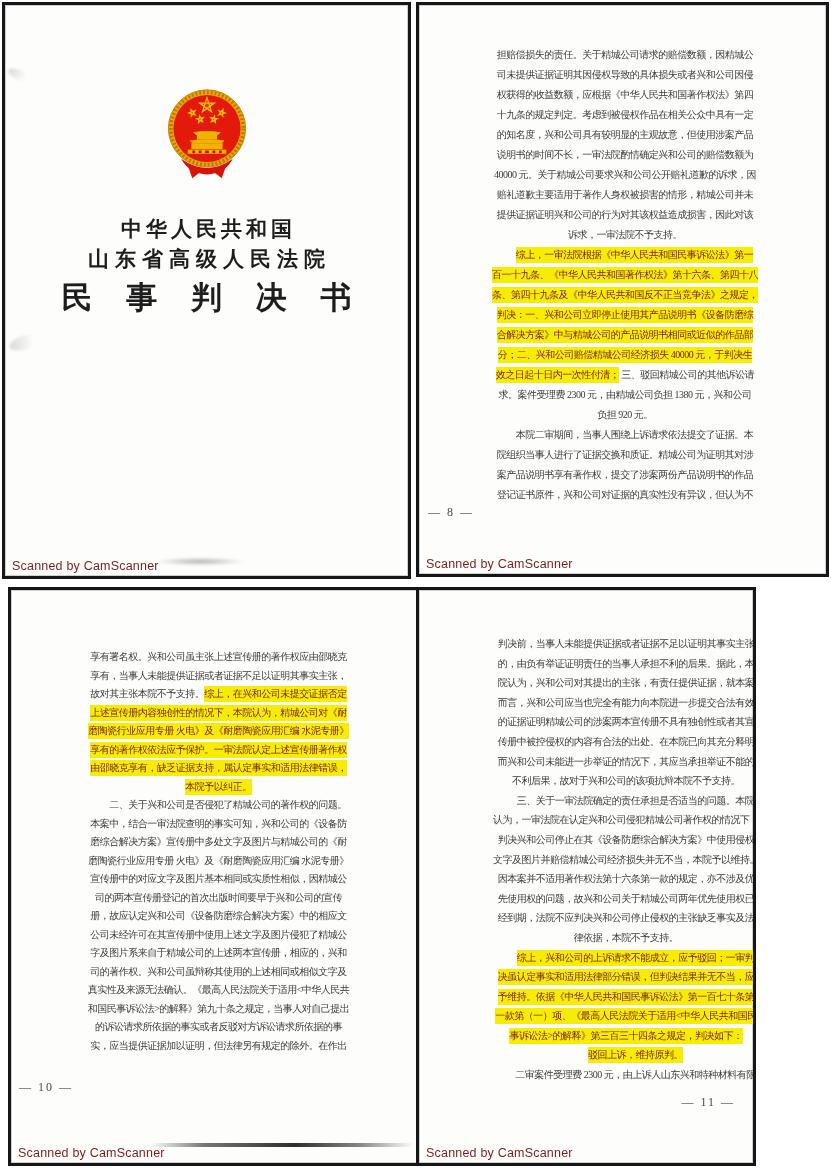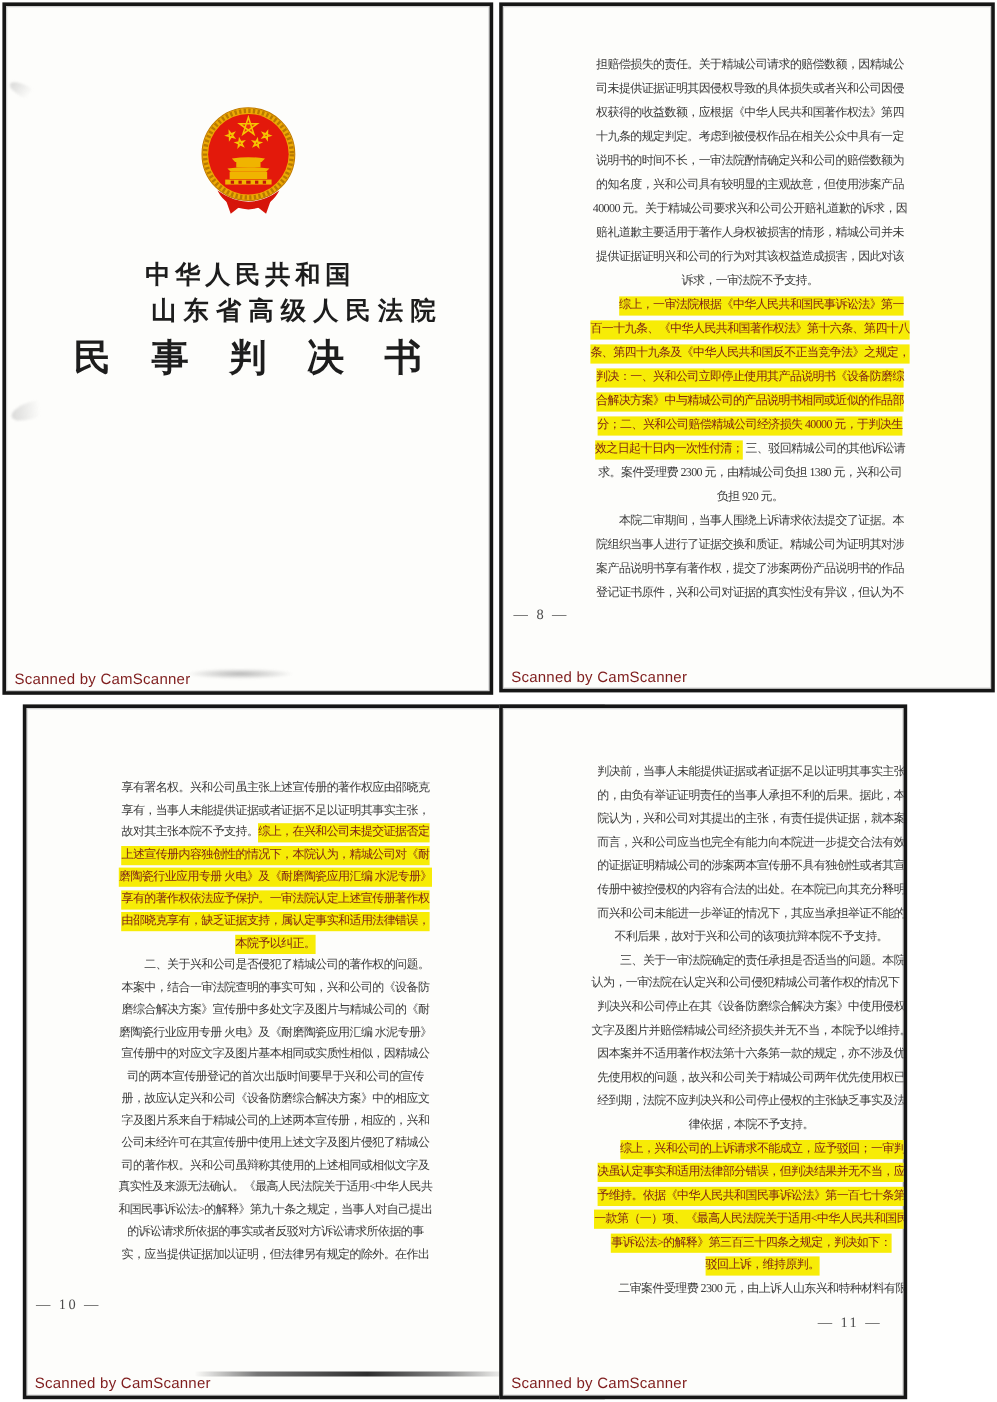--- a/index.html
+++ b/index.html
@@ -8,21 +8,21 @@
     font-family:"Liberation Serif","DejaVu Serif",serif;
     overflow:hidden;
   }
   .page{
     position:absolute;background:#fdfdfb;border:3px solid #161616;
     box-sizing:border-box;overflow:hidden;
     box-shadow:0 0 0 1px #cfcfcf inset;
   }
   #p-cover{left:2px;top:2px;width:409px;height:577px;}
   #p-8{left:416px;top:2px;width:413px;height:575px;}
-  #p-10{left:19px;top:587px;width:485px;height:579px;}
+  #p-10{left:8px;top:587px;width:485px;height:579px;}
   #p-11{left:416px;top:587px;width:340px;height:579px;}
 
   .scan-footer{
     position:absolute;left:7px;bottom:3px;
     font-family:"Liberation Sans","DejaVu Sans",sans-serif;
     font-size:12.5px;color:#7f1d1d;letter-spacing:0.2px;
   }
 
   
   .emblem-wrap{position:absolute;top:80px;left:0;width:100%;text-align:center;}
@@ -102,34 +102,34 @@
       <g fill="#c1150b">
         <rect x="34" y="71" width="3" height="2.8"></rect>
         <rect x="41" y="71" width="3" height="2.8"></rect>
         <rect x="48" y="71" width="4" height="2.8"></rect>
         <rect x="56" y="71" width="3" height="2.8"></rect>
         <rect x="63" y="71" width="3" height="2.8"></rect>
       </g>
     </svg>
   </div>
   <h1 class="cover-line l1" style="margin:0;">中华人民共和国</h1>
-  <h2 class="cover-line l2" style="margin:0;padding-left:38px;">山东省高级人民法院</h2>
+  <h2 class="cover-line l2" style="margin:0;">山东省高级人民法院</h2>
   <h2 class="cover-line l3" style="margin:0;">民 事 判 决 书</h2>
   <div class="smudge"></div>
   <div class="scan-footer">Scanned by CamScanner</div>
 </article>
 
 <article class="page" id="p-8">
   <section class="textblock">
       <div class="tline"><span>担赔偿损失的责任。关于精城公司请求的赔偿数额，因精城公</span></div>
       <div class="tline"><span>司未提供证据证明其因侵权导致的具体损失或者兴和公司因侵</span></div>
       <div class="tline"><span>权获得的收益数额，应根据《中华人民共和国著作权法》第四</span></div>
       <div class="tline"><span>十九条的规定判定。考虑到被侵权作品在相关公众中具有一定</span></div>
+      <div class="tline"><span>的知名度，兴和公司具有较明显的主观故意，但使用涉案产品</span></div>
       <div class="tline"><span>说明书的时间不长，一审法院酌情确定兴和公司的赔偿数额为</span></div>
-      <div class="tline"><span>的知名度，兴和公司具有较明显的主观故意，但使用涉案产品</span></div>
       <div class="tline"><span>40000 元。关于精城公司要求兴和公司公开赔礼道歉的诉求，因</span></div>
       <div class="tline"><span>赔礼道歉主要适用于著作人身权被损害的情形，精城公司并未</span></div>
       <div class="tline"><span>提供证据证明兴和公司的行为对其该权益造成损害，因此对该</span></div>
       <div class="tline"><span>诉求，一审法院不予支持。</span></div>
       <div class="tline"><span>　　</span><span class="hl">综上，一审法院根据《中华人民共和国民事诉讼法》第一</span></div>
       <div class="tline"><span class="hl">百一十九条、《中华人民共和国著作权法》第十六条、第四十八</span></div>
       <div class="tline"><span class="hl">条、第四十九条及《中华人民共和国反不正当竞争法》之规定，</span></div>
       <div class="tline"><span class="hl">判决：一、兴和公司立即停止使用其产品说明书《设备防磨综</span></div>
       <div class="tline"><span class="hl">合解决方案》中与精城公司的产品说明书相同或近似的作品部</span></div>
       <div class="tline"><span class="hl">分；二、兴和公司赔偿精城公司经济损失 40000 元，于判决生</span></div>
@@ -155,22 +155,22 @@
       <div class="tline"><span class="hl">享有的著作权依法应予保护。一审法院认定上述宣传册著作权</span></div>
       <div class="tline"><span class="hl">由邵晓克享有，缺乏证据支持，属认定事实和适用法律错误，</span></div>
       <div class="tline"><span class="hl">本院予以纠正。</span></div>
       <div class="tline"><span>　　二、关于兴和公司是否侵犯了精城公司的著作权的问题。</span></div>
       <div class="tline"><span>本案中，结合一审法院查明的事实可知，兴和公司的《设备防</span></div>
       <div class="tline"><span>磨综合解决方案》宣传册中多处文字及图片与精城公司的《耐</span></div>
       <div class="tline"><span>磨陶瓷行业应用专册 火电》及《耐磨陶瓷应用汇编 水泥专册》</span></div>
       <div class="tline"><span>宣传册中的对应文字及图片基本相同或实质性相似，因精城公</span></div>
       <div class="tline"><span>司的两本宣传册登记的首次出版时间要早于兴和公司的宣传</span></div>
       <div class="tline"><span>册，故应认定兴和公司《设备防磨综合解决方案》中的相应文</span></div>
+      <div class="tline"><span>公司未经许可在其宣传册中使用上述文字及图片侵犯了精城公</span></div>
       <div class="tline"><span>字及图片系来自于精城公司的上述两本宣传册，相应的，兴和</span></div>
-      <div class="tline"><span>公司未经许可在其宣传册中使用上述文字及图片侵犯了精城公</span></div>
       <div class="tline"><span>司的著作权。兴和公司虽辩称其使用的上述相同或相似文字及</span></div>
       <div class="tline"><span>真实性及来源无法确认。《最高人民法院关于适用&lt;中华人民共</span></div>
       <div class="tline"><span>和国民事诉讼法&gt;的解释》第九十条之规定，当事人对自己提出</span></div>
       <div class="tline"><span>的诉讼请求所依据的事实或者反驳对方诉讼请求所依据的事</span></div>
       <div class="tline"><span>实，应当提供证据加以证明，但法律另有规定的除外。在作出</span></div>
     </section>
   <div class="pagenum">— 10 —</div>
   <div class="streak"></div>
   <div class="corner-dash"></div>
   <div class="scan-footer">Scanned by CamScanner</div>

